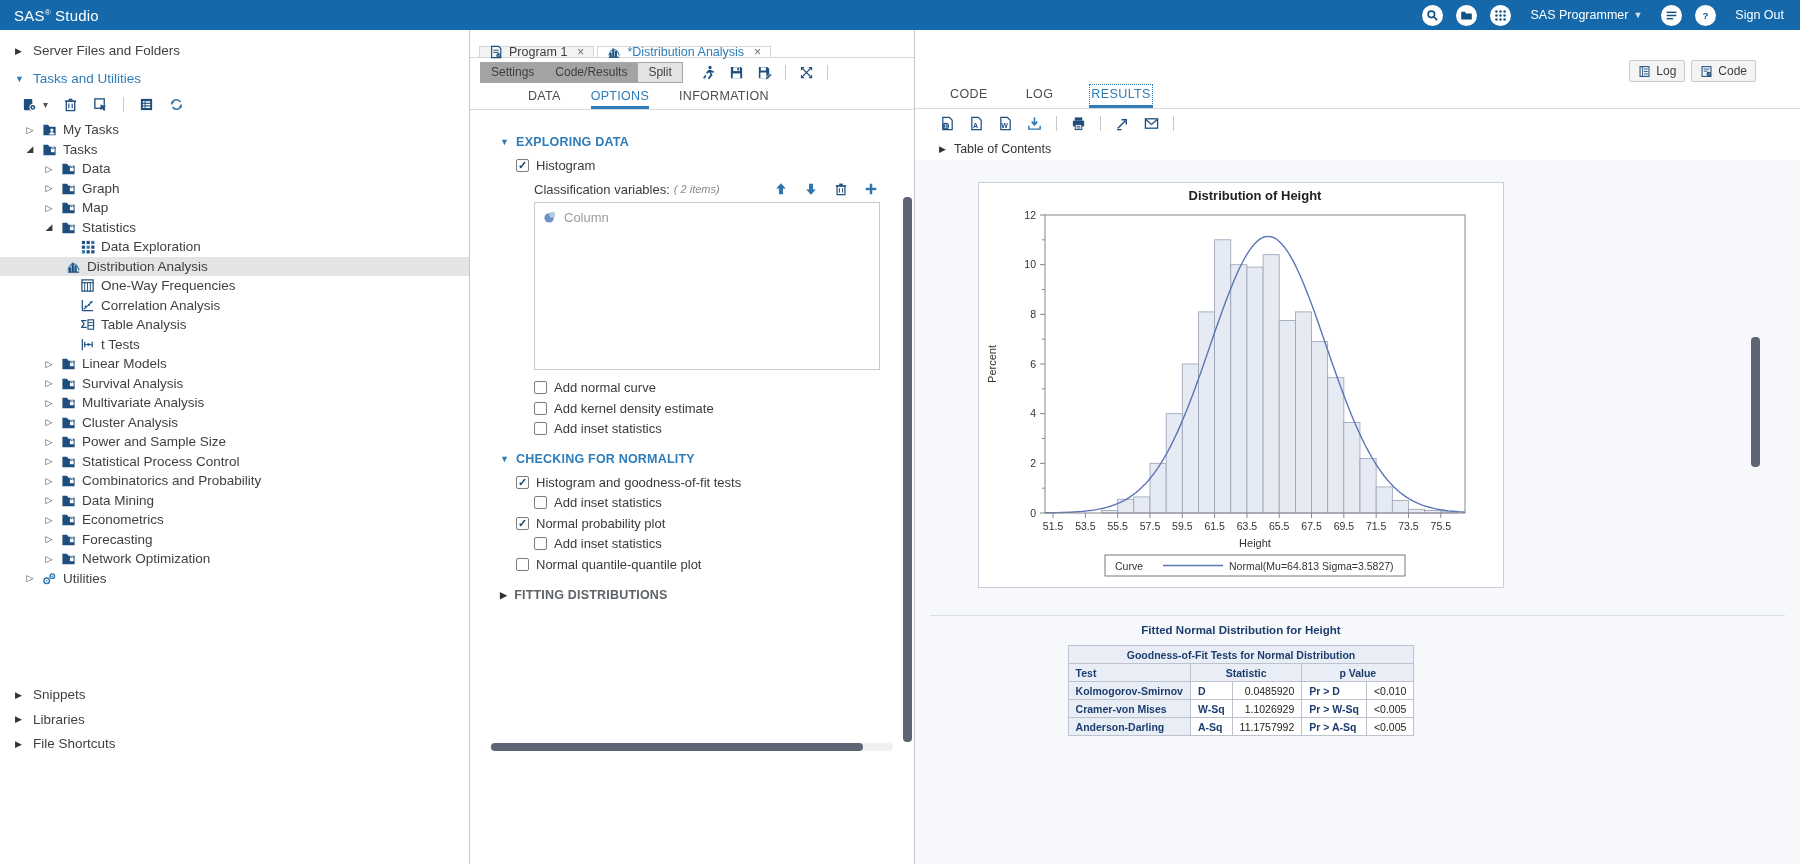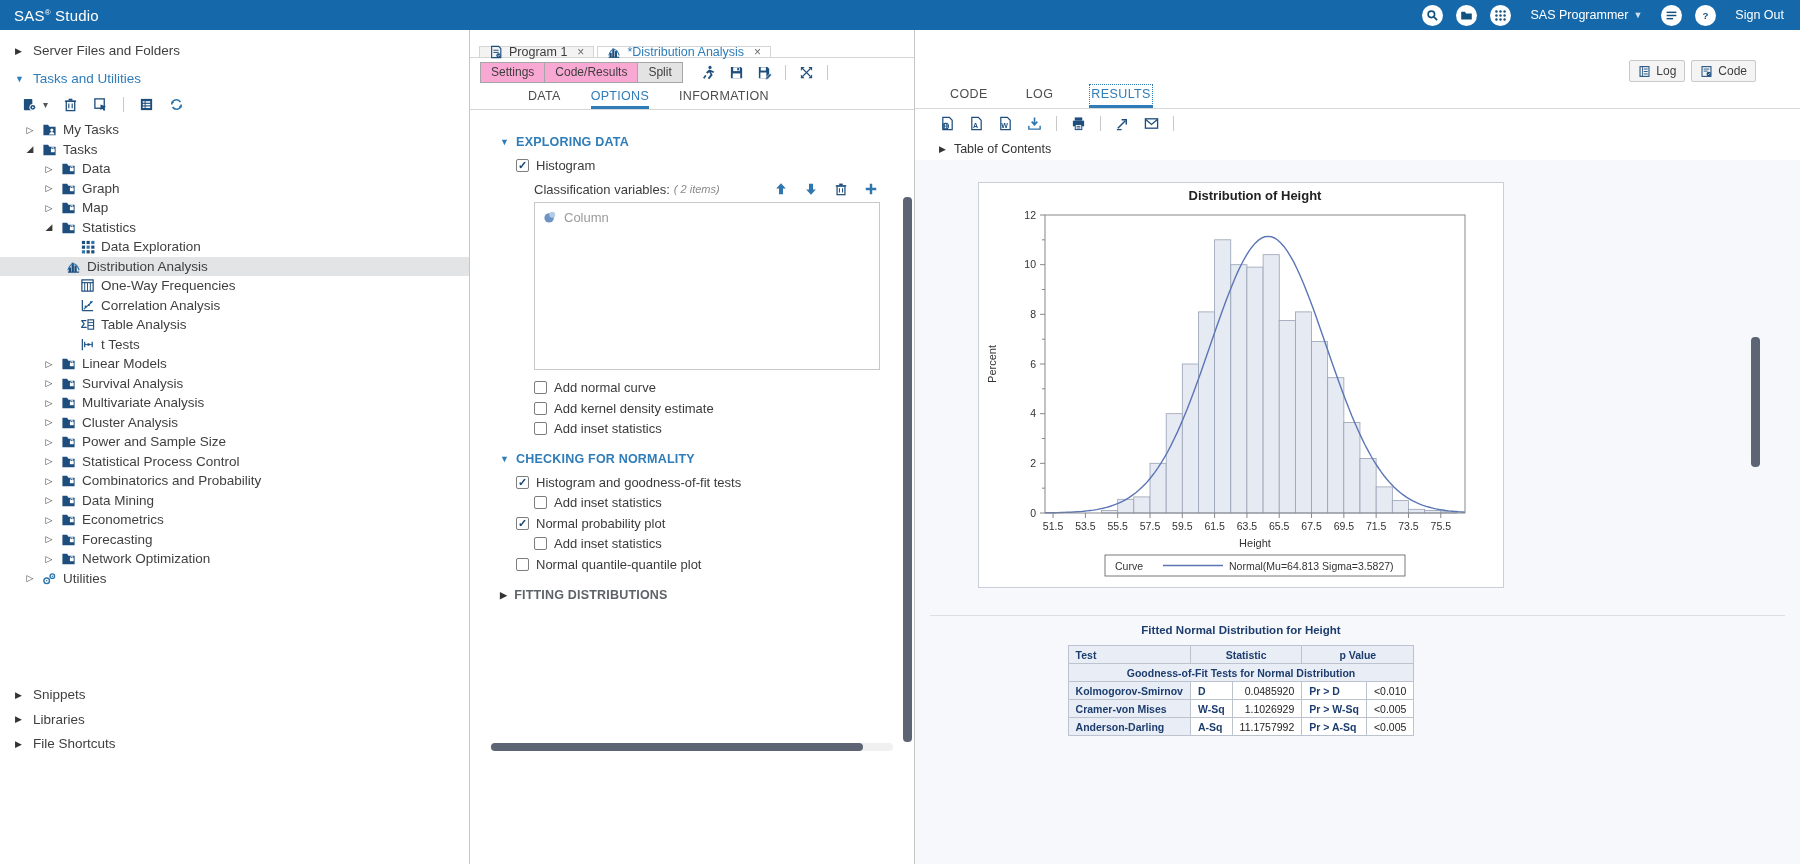--- a/index.html
+++ b/index.html
@@ -49,21 +49,21 @@
             display:flex; flex-direction:column; background:#fff; }
   #tabstrip { height:28px; display:flex; align-items:stretch; border-bottom:1px solid #d5d5d5;
               padding-left:9px; gap:3px; }
   .doc-tab { display:flex; align-items:center; gap:6px; padding:0 9px; font-size:12.5px;
              border:1px solid #d5d5d5; border-bottom:none; background:#f3f3f3; color:#3c3c3c;
              margin-top:16px; cursor:pointer; }
   .doc-tab.active { background:#fff; color:#2e7cb8; }
   .doc-tab svg { width:14px; height:14px; }
   .tab-close { color:#6b6b6b; font-size:12px; margin-left:4px; cursor:pointer; }
   #center-toolbar { height:26px; display:flex; align-items:center; padding:2px 8px 0 10px; gap:4px; }
-  .seg-btn { font-size:12px; color:#3d3d3d; border:1px solid #a6a6a6; background:#f9a8d4;
+  .seg-btn { font-size:12px; color:#3d3d3d; border:1px solid #a6a6a6; background:#a3a3a3;
              padding:2px 10px; height:21px; display:flex; align-items:center; cursor:pointer; }
   .seg-btn + .seg-btn { border-left:none; }
   .seg-btn.selected { background:#e3e3e3; }
   #center-toolbar-icons { display:flex; align-items:center; gap:13px; margin-left:14px; }
   #center-toolbar-icons svg { width:15px; height:15px; }
   #subtabs { height:24px; display:flex; gap:30px; padding-left:58px; border-bottom:1px solid #d8d8d8;
              margin-top:2px; }
   .subtab { font-size:12.5px; color:#4d4d4d; letter-spacing:.3px; cursor:pointer;
             padding-top:3px; border-bottom:3px solid transparent; }
   .subtab.active { color:#2e7cb8; border-bottom-color:#2e7cb8; }
@@ -885,26 +885,26 @@
               <text x="136" y="386.5" font-size="10.5" fill="#333" font-family="Liberation Sans,sans-serif">Curve</text>
               <line x1="184" y1="382.5" x2="244" y2="382.5" stroke="#5b75b5" stroke-width="1.4"></line>
               <text x="250" y="386.5" font-size="10.5" fill="#333" font-family="Liberation Sans,sans-serif">Normal(Mu=64.813 Sigma=3.5827)</text>
             </svg></div>
         <div id="results-divider"></div>
         <div id="fit-section">
           <div id="fit-title">Fitted Normal Distribution for Height</div>
           <table id="fit-table">
               <tbody>
                 <tr>
+                  <th colspan="5">Goodness-of-Fit Tests for Normal Distribution</th>
+                </tr>
+                <tr>
                   <th style="text-align:left;">Test</th>
                   <th colspan="2">Statistic</th>
                   <th colspan="2">p Value</th>
-                </tr>
-                <tr>
-                  <th colspan="5">Goodness-of-Fit Tests for Normal Distribution</th>
                 </tr>
                 <tr>
                   <td class="test">Kolmogorov-Smirnov</td>
                   <td class="lbl">D</td>
                   <td class="num">0.0485920</td>
                   <td class="lbl">Pr &gt; D</td>
                   <td class="num">&lt;0.010</td>
                 </tr>
                 <tr>
                   <td class="test">Cramer-von Mises</td>

